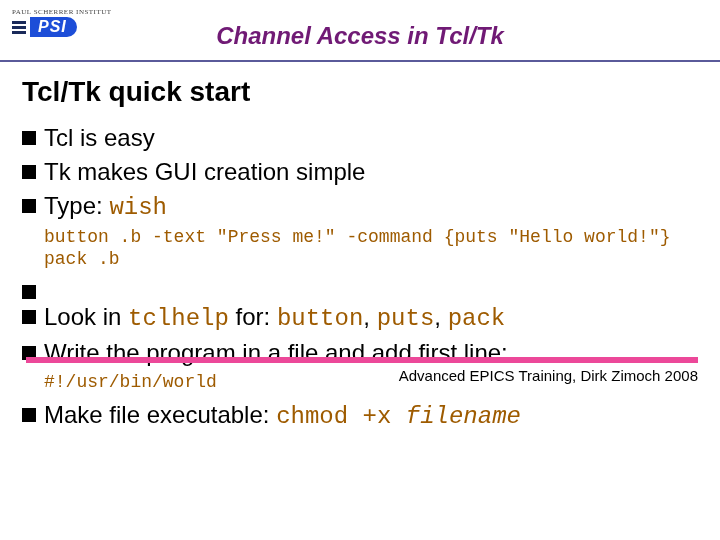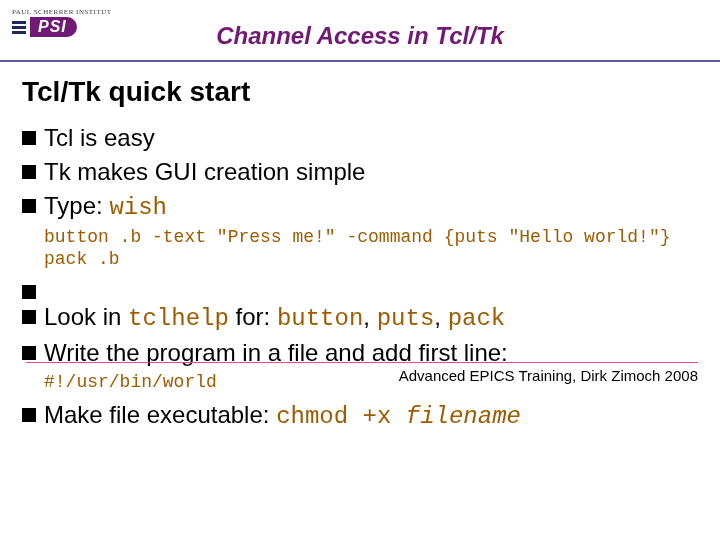--- a/index.html
+++ b/index.html
@@ -46,21 +46,21 @@
     display: flex;
     flex-direction: column;
     gap: 2px;
   }
   .logo-bars div {
     height: 3px;
     background: #1a2a5a;
   }
   .logo-psi {
     margin-left: 4px;
-    background: #701a75;
+    background: #1d4ed8;
     color: #fff;
     font-weight: 900;
     font-size: 16px;
     padding: 1px 10px 1px 8px;
     border-radius: 0 10px 10px 0;
     letter-spacing: 1px;
     font-style: italic;
     font-family: Arial, sans-serif;
   }
   .title {
@@ -114,21 +114,21 @@
     margin-left: 22px;
     margin-top: 0;
     margin-bottom: 6px;
     white-space: pre;
   }
   .footer {
     position: absolute;
     right: 22px;
     bottom: 20px;
     font-size: 15px;
-    border-top: 1px solid #ec4899;
+    border-top: 6px solid #ec4899;
     padding-top: 4px;
     left: 26px;
     text-align: right;
   }
 </style>
 </head>
 <body>
 
 <div class="slide">
 

